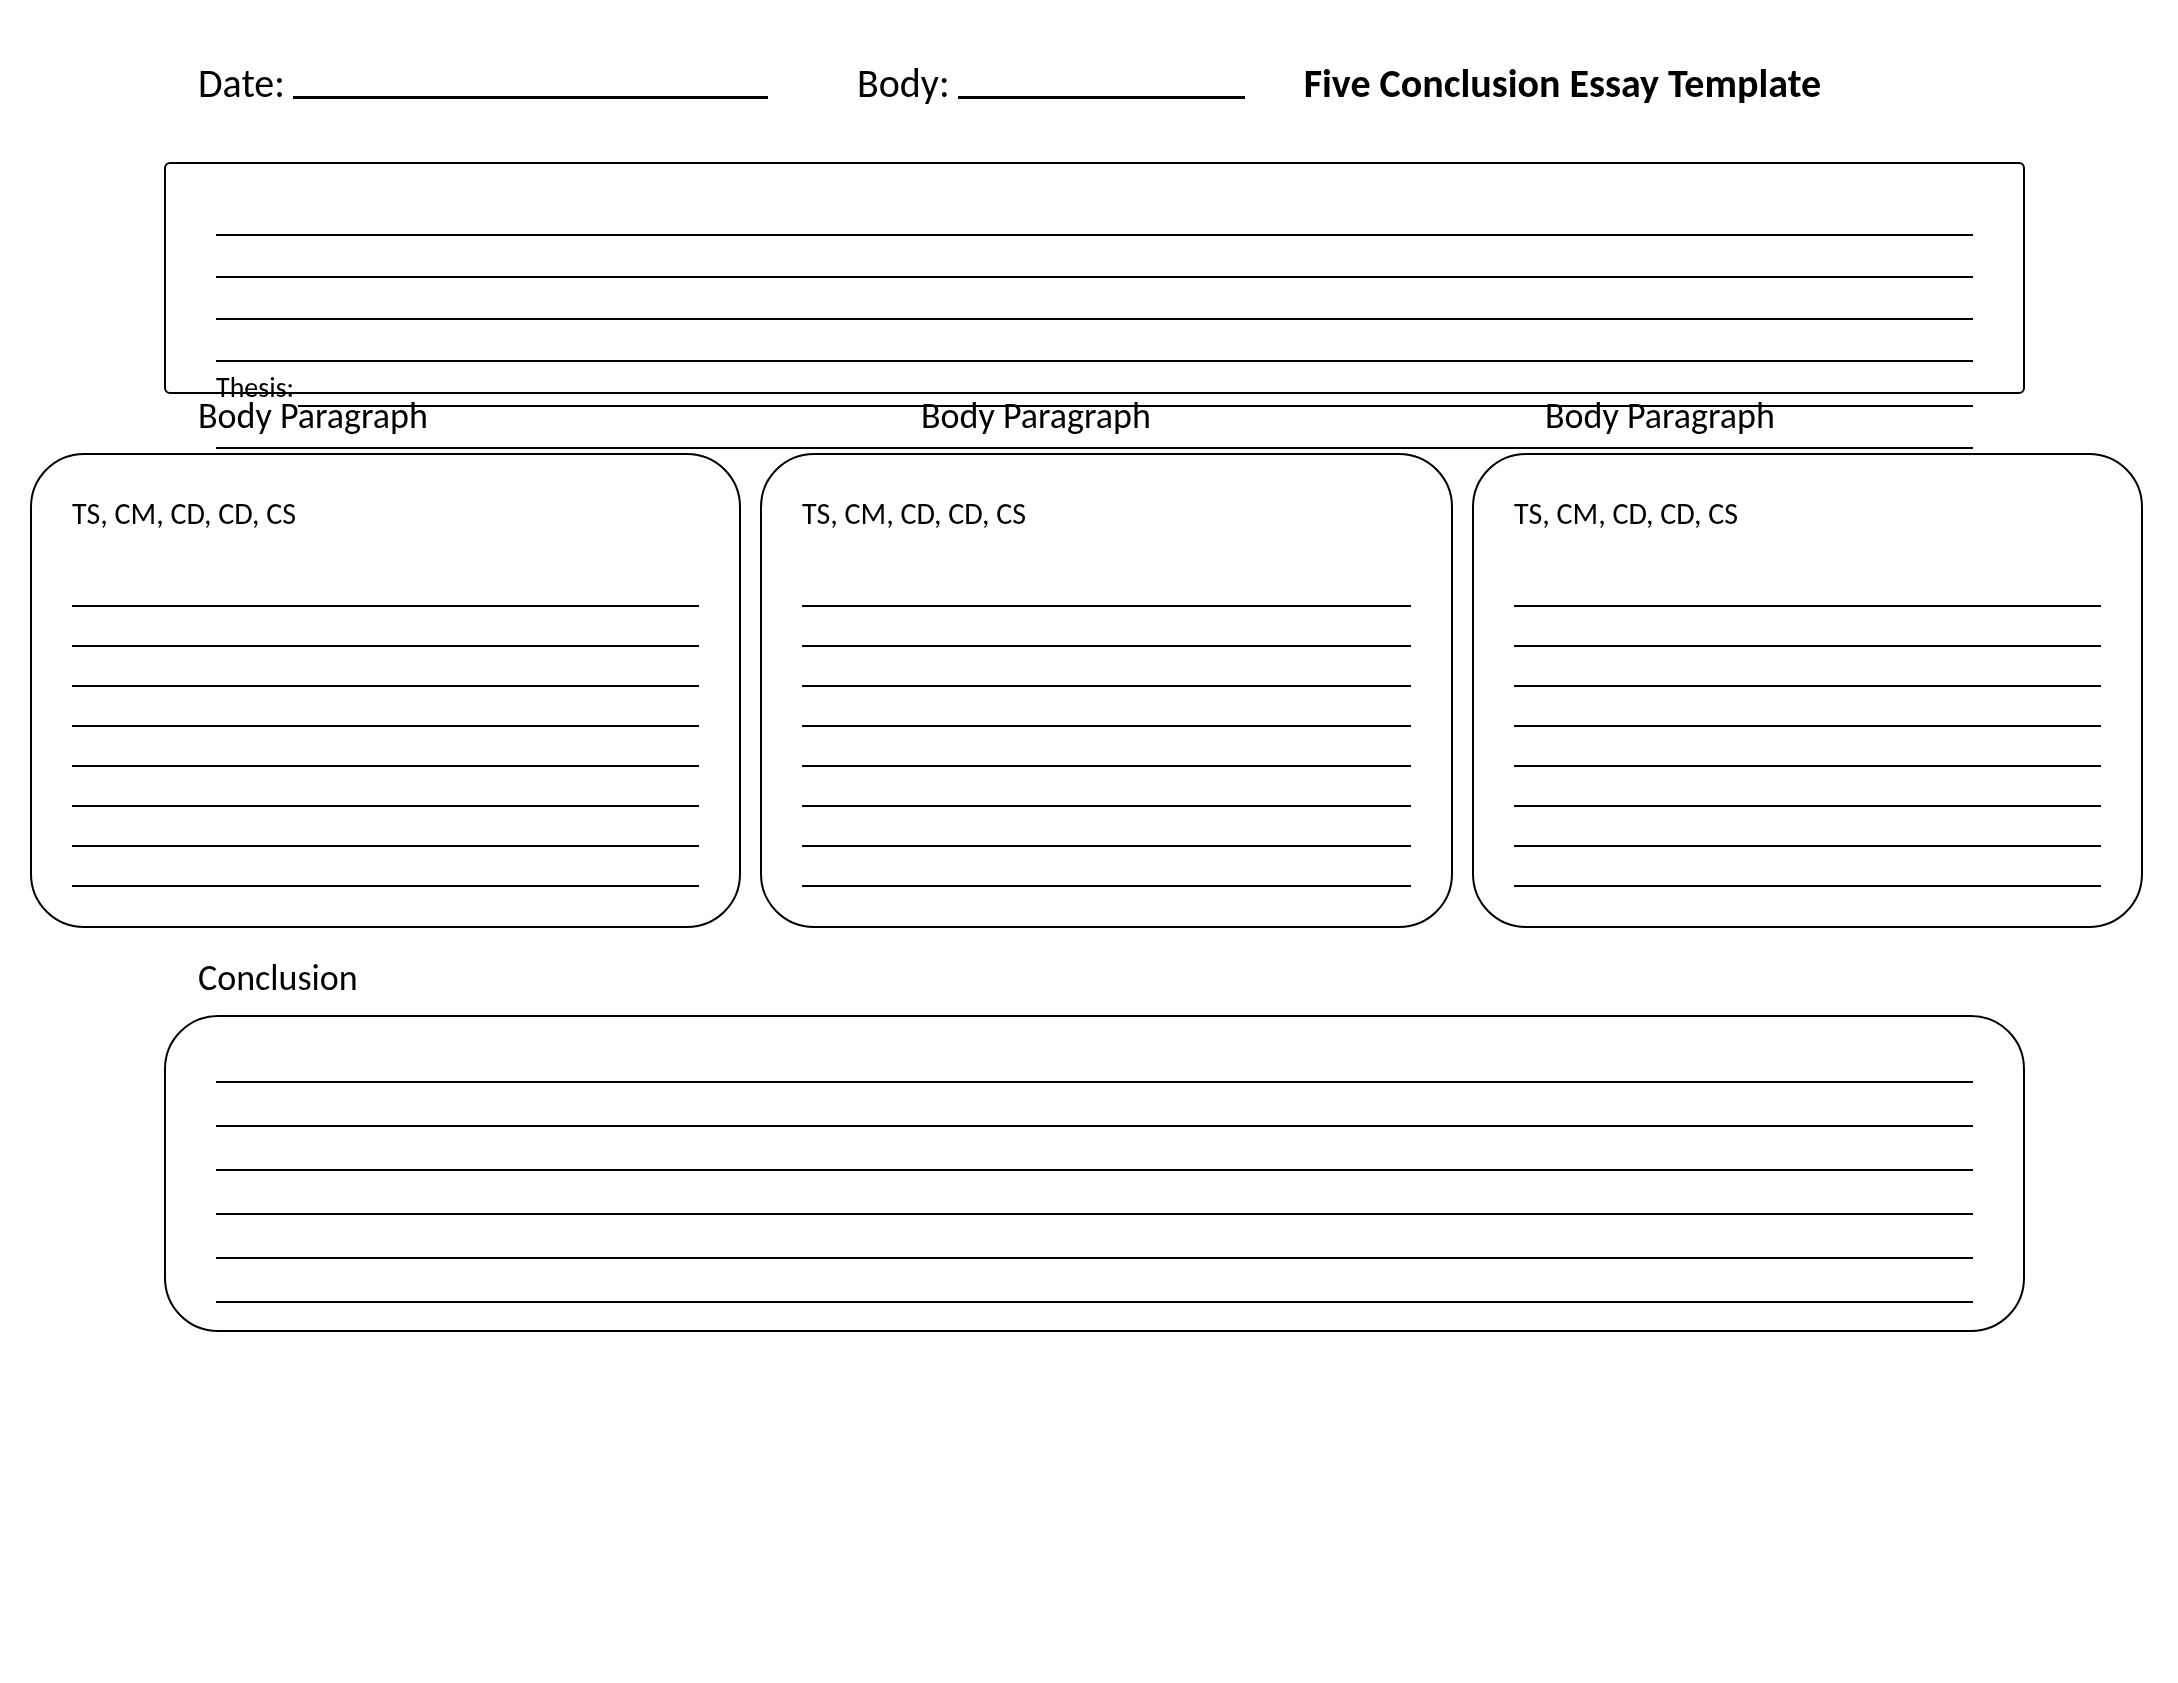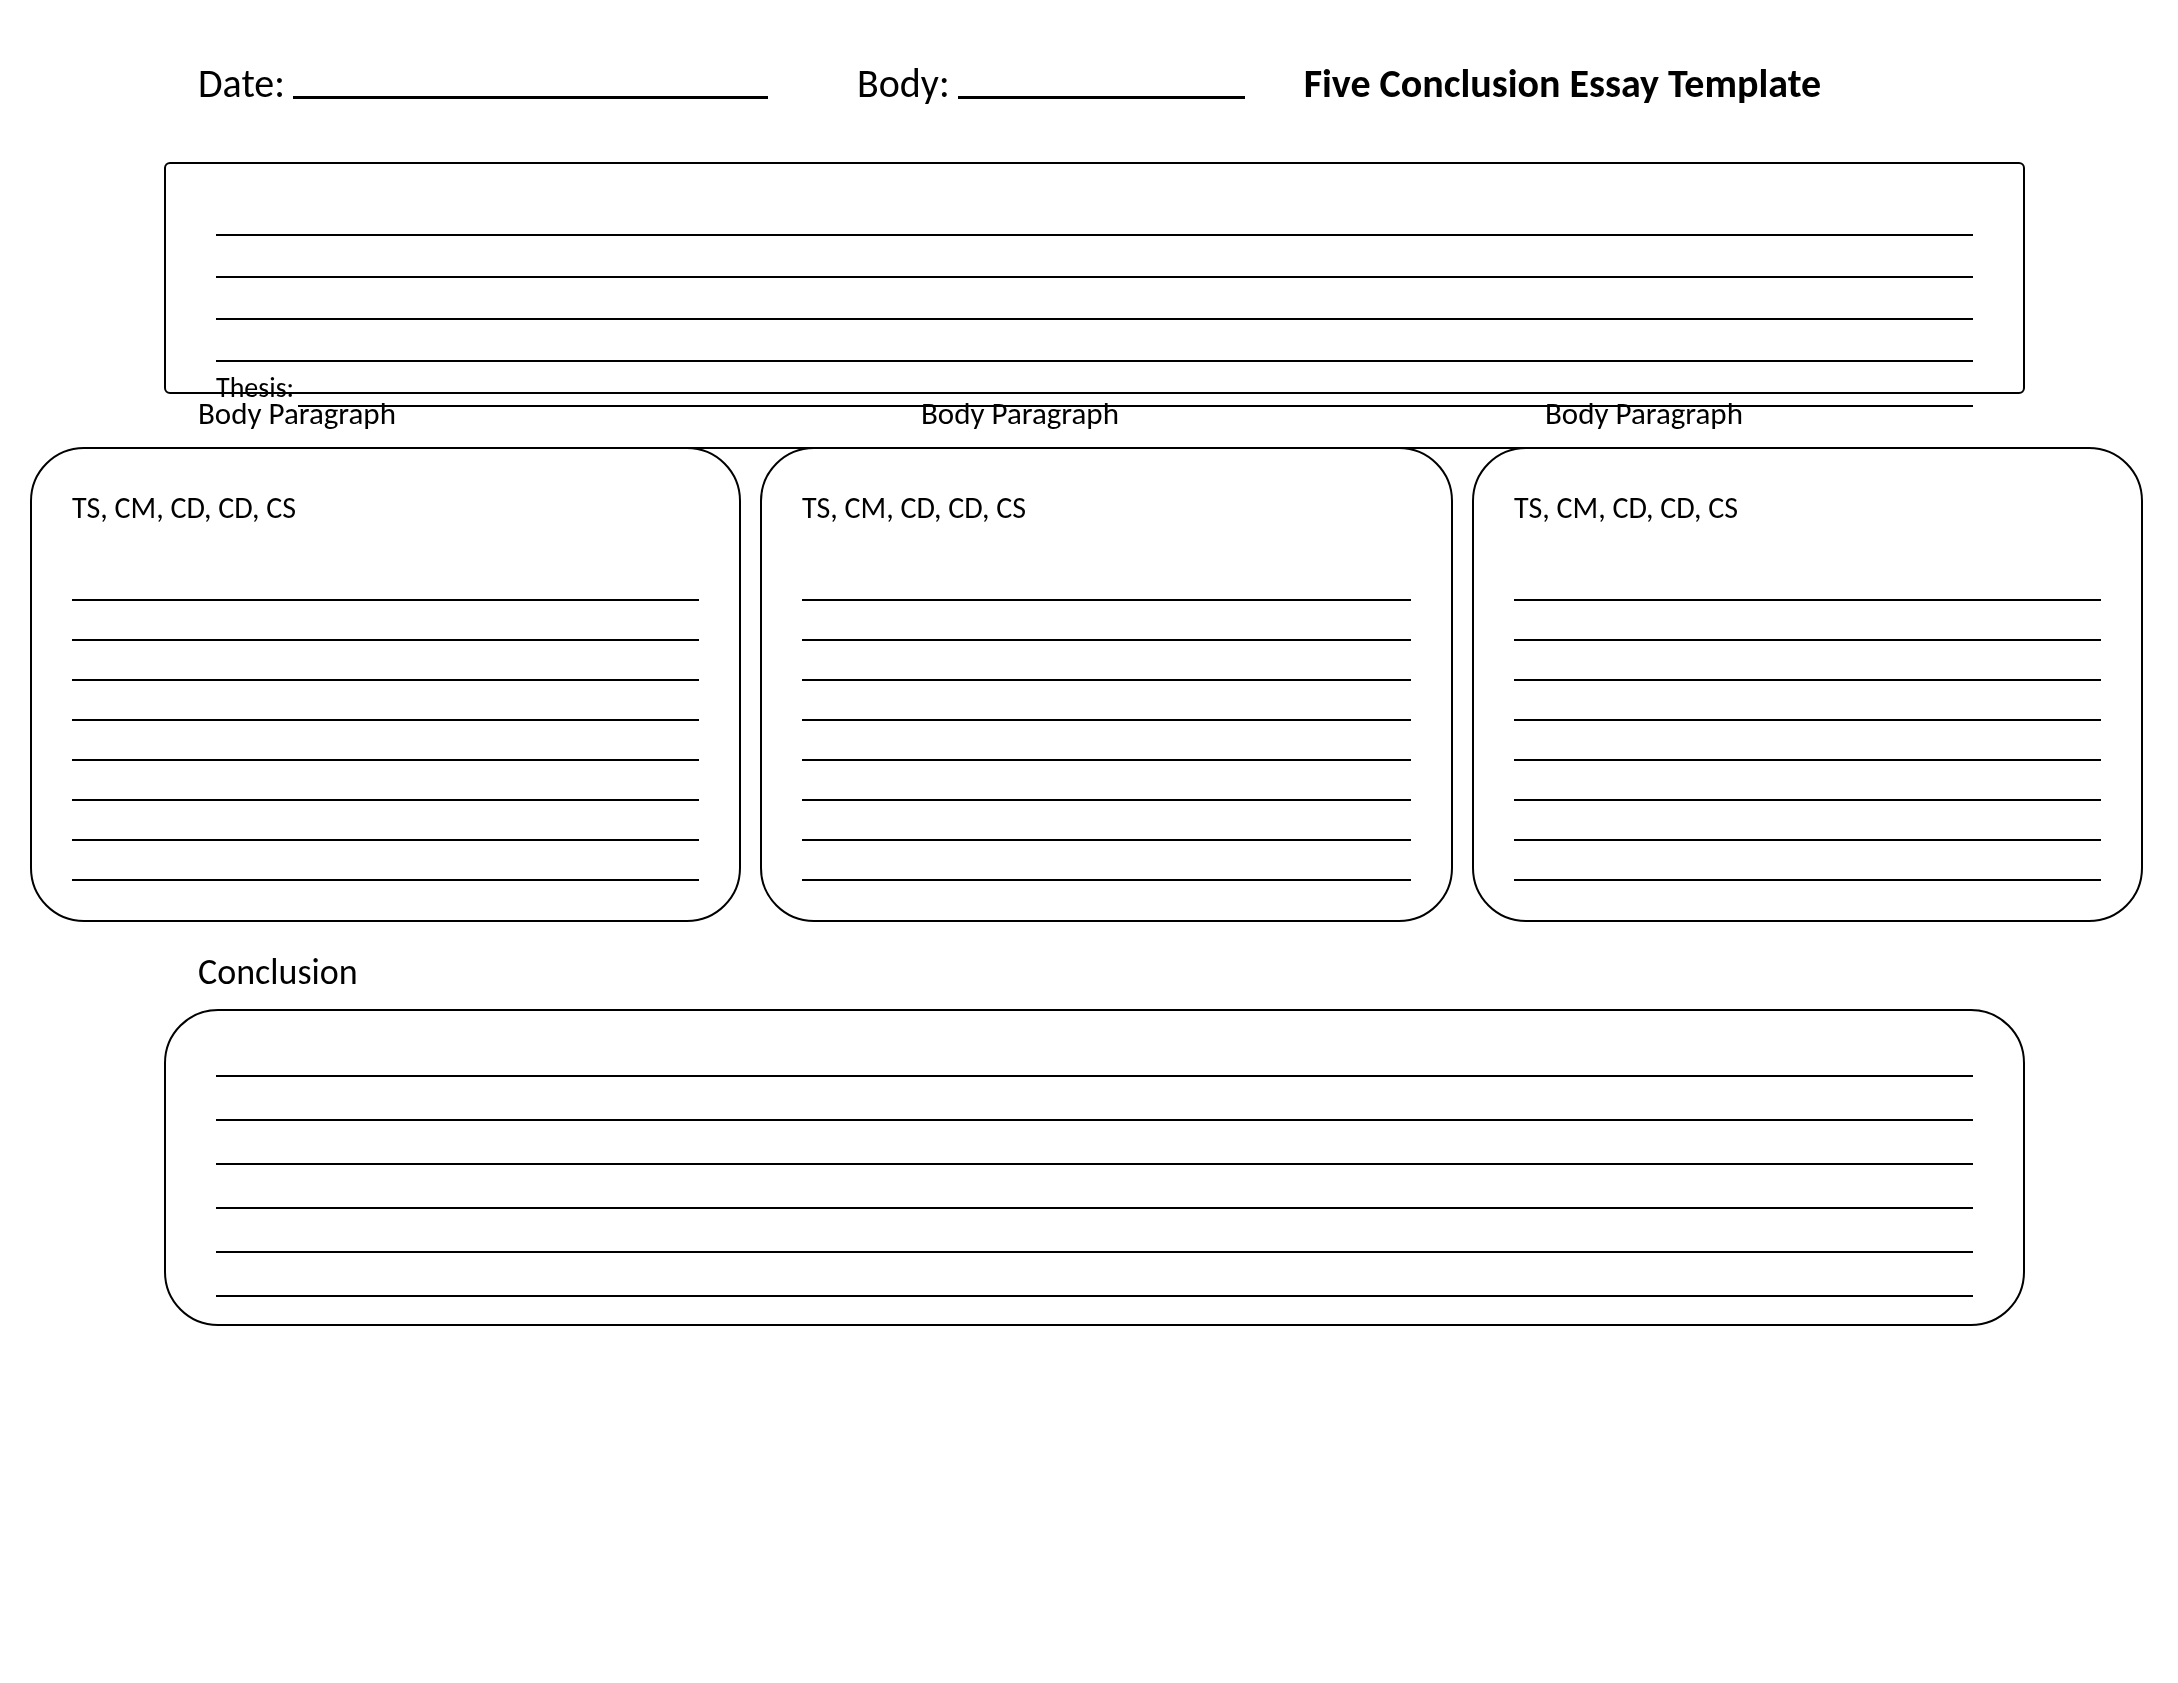--- a/index.html
+++ b/index.html
@@ -75,21 +75,21 @@
       height: 42px;
       width: 100%;
     }
 
     .body-labels-row {
       display: flex;
       margin-left: 168px;
       margin-bottom: 15px;
     }
     .body-label {
-      font-size: 31px;
+      font-size: 36px;
     }
     .body-label-1 { width: 723px; }
     .body-label-2 { width: 624px; }
     .body-label-3 { }
 
     .body-row {
       display: flex;
       gap: 19px;
       margin-bottom: 20px;
       margin-left: 0;

